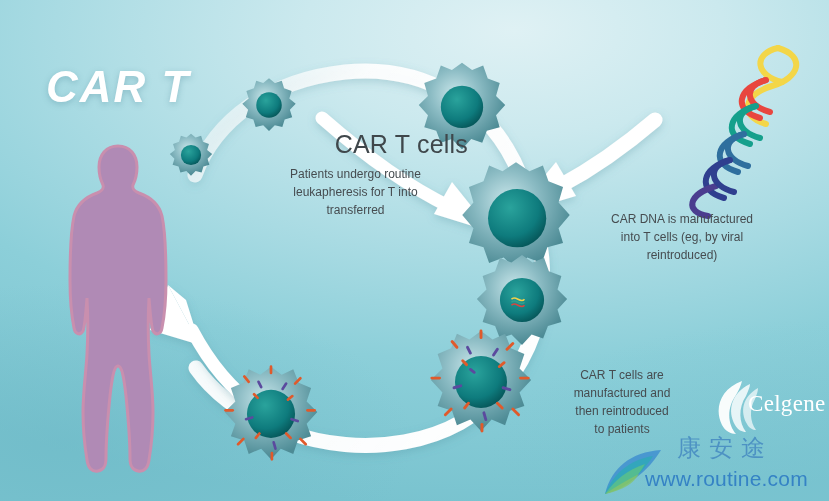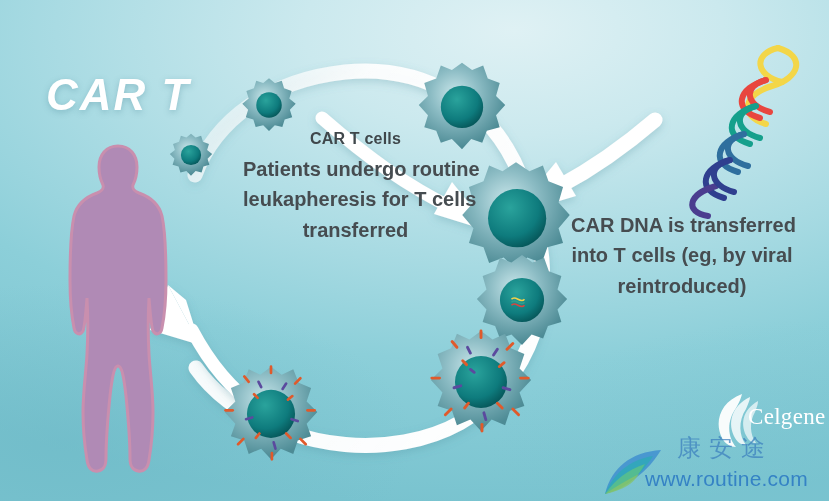--- a/index.html
+++ b/index.html
@@ -16,21 +16,21 @@
   }
   #stage:after{
     content:"";position:absolute;inset:0;pointer-events:none;
     background:
       radial-gradient(60% 45% at 8% 88%, rgba(109,185,198,.55) 0%, rgba(109,185,198,0) 70%),
       radial-gradient(55% 40% at 97% 92%, rgba(120,195,208,.40) 0%, rgba(120,195,208,0) 70%);
   }
 
   
   .title{
-    position:absolute;left:46px;top:70px;
+    position:absolute;left:46px;top:62px;
     font-size:44px;font-weight:bold;font-style:italic;
     color:#ffffff;letter-spacing:2px;
     text-shadow:0 2px 6px rgba(70,130,145,.35);
     z-index:9;
   }
 
   
   .patient{position:absolute;left:58px;top:140px;width:120px;height:340px;z-index:6;}
 
   
@@ -38,35 +38,35 @@
 
   
   .cell{position:absolute;z-index:5;}
 
   
   .dna{position:absolute;left:660px;top:30px;width:160px;height:190px;z-index:5;}
 
   
   .block{position:absolute;z-index:8;text-align:center;color:#464c50;}
   .block .head{
-    font-size:16px;font-weight:bold;color:#3f474b;
-    margin:0 0 6px 0;letter-spacing:.2px;
+    font-size:25px;font-weight:normal;color:#3f474b;
+    margin:0 0 6px 0;letter-spacing:.2px;text-align:right;
   }
   .block .body{
-    font-size:20px;font-weight:bold;line-height:1.52;color:#464c50;
+    font-size:12px;font-weight:normal;line-height:1.52;color:#464c50;
   }
   .block .body div{white-space:nowrap;}
 
   #blk-cells{left:243px;top:130px;width:225px;}
   #blk-dna{left:571px;top:210px;width:222px;}
   #blk-manu{left:524px;top:366px;width:196px;}
   #blk-manu .body{line-height:1.5;}
 
   
-  .celgene{position:absolute;left:712px;top:392px;width:104px;height:56px;z-index:9;}
+  .celgene{position:absolute;left:712px;top:379px;width:104px;height:56px;z-index:9;}
   .celgene .word{
     position:absolute;left:36px;top:12px;
     font-family:"Liberation Serif", serif;
     font-size:23px;color:#ffffff;letter-spacing:.3px;
   }
 
   
   .watermark{position:absolute;left:617px;top:432px;width:212px;height:62px;z-index:10;}
   .wm-cn{
     position:absolute;left:60px;top:0px;
@@ -267,33 +267,41 @@
       <path d="M96,76 C72,82 76,102 100,108" stroke="#15a08c"></path>
       <path d="M84,104 C60,110 64,130 88,136" stroke="#2f6f9e"></path>
       <path d="M70,130 C46,136 50,156 74,162" stroke="#2f3f8f"></path>
     </g>
   </svg>
 
   <div class="block" id="blk-cells">
     <div class="head">CAR T cells</div>
     <div class="body">
       <div>Patients undergo routine</div>
-      <div>leukapheresis for T cells</div>
+      <div>leukapheresis for T into</div>
       <div>transferred</div>
     </div>
   </div>
 
   <div class="block" id="blk-dna">
     <div class="body">
-      <div>CAR DNA is transferred</div>
+      <div>CAR DNA is manufactured</div>
       <div>into T cells (eg, by viral</div>
       <div>reintroduced)</div>
     </div>
   </div>
 
+  <div class="block" id="blk-manu">
+    <div class="body">
+      <div>CAR T cells are</div>
+      <div>manufactured and</div>
+      <div>then reintroduced</div>
+      <div>to patients</div>
+    </div>
+  </div>
 
   <div class="celgene">
     <svg width="104" height="56" viewBox="0 0 104 56" style="position:absolute;left:0;top:0;">
       <g fill="#ffffff" opacity=".95">
         <path d="M30,2 C8,10 2,30 10,46 C13,52 19,55 24,55 C16,46 14,30 24,16 C27,11 29,6 30,2 Z"></path>
         <path d="M38,5 C19,14 15,32 23,46 C26,51 30,53 34,53 C27,44 26,29 34,17 C36,12 38,8 38,5 Z" opacity=".85"></path>
         <path d="M46,9 C30,18 28,33 35,45 C37,49 41,51 44,51 C38,43 37,30 43,20 C45,15 46,12 46,9 Z" opacity=".7"></path>
       </g>
     </svg>
     <div class="word">Celgene</div>

